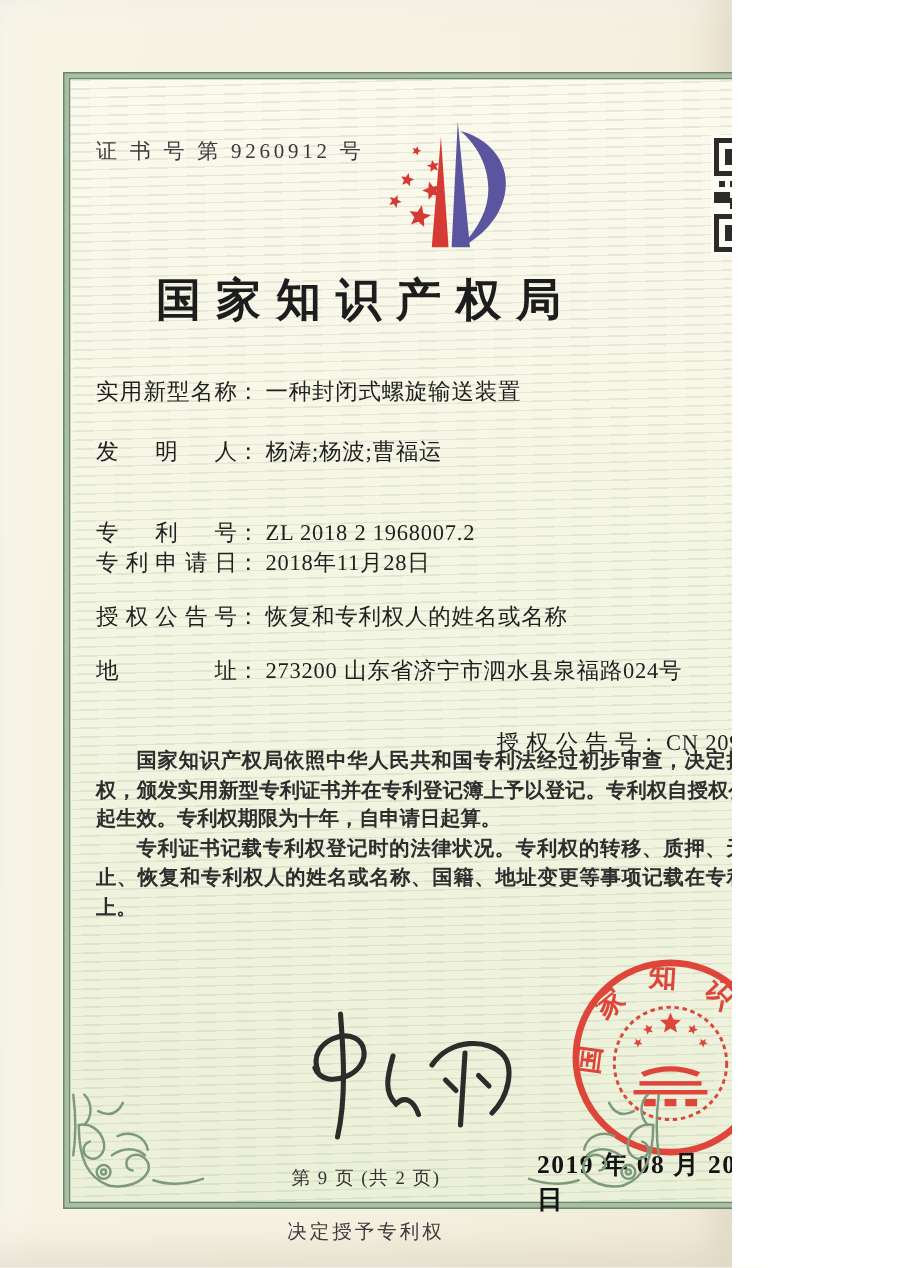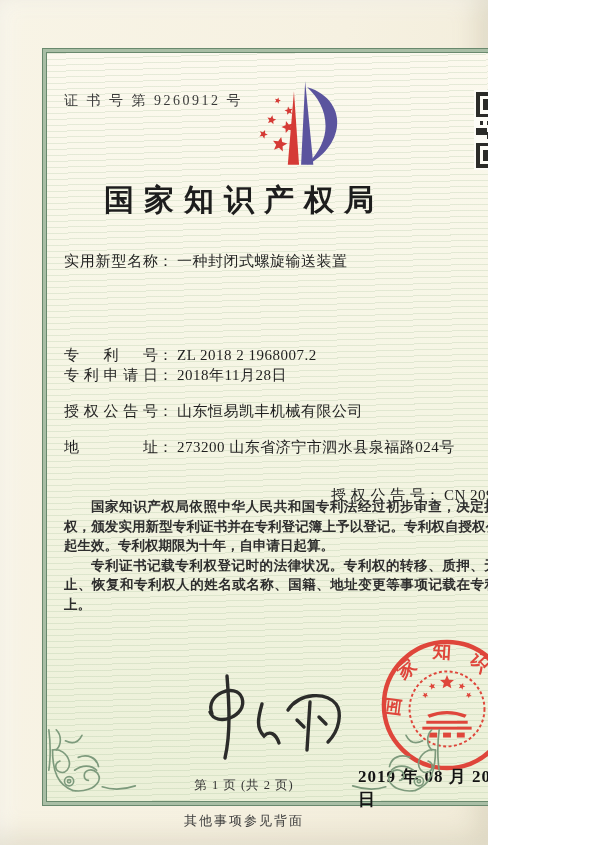--- a/index.html
+++ b/index.html
@@ -305,28 +305,31 @@
         <rect x="16" y="20" width="1" height="1"></rect>
         <rect x="17" y="20" width="1" height="1"></rect>
       </svg>
   </div>
 
   <div class="title">国家知识产权局</div>
 
   <div class="frow" style="top:252px">
     <span class="flabel">实用新型名称</span><span class="fcolon">：</span><span class="fvalue">一种封闭式螺旋输送装置</span>
   </div>
+  <div class="frow" style="top:292px">
+    <span class="flabel">发明人</span><span class="fcolon">：</span><span class="fvalue">杨涛;杨波;曹福运</span>
+  </div>
   <div class="frow" style="top:346px">
     <span class="flabel">专利号</span><span class="fcolon">：</span><span class="fvalue">ZL 2018 2 1968007.2</span>
   </div>
   <div class="frow" style="top:366px">
     <span class="flabel">专利申请日</span><span class="fcolon">：</span><span class="fvalue">2018年11月28日</span>
   </div>
   <div class="frow" style="top:402px">
-    <span class="flabel">授权公告号</span><span class="fcolon">：</span><span class="fvalue">山东恒易凯丰机械有限公司</span>
+    <span class="flabel">授权公告号</span><span class="fcolon">：</span><span class="fvalue">恢复和专利权人的姓名或名称</span>
   </div>
   <div class="frow" style="top:438px">
     <span class="flabel">地址</span><span class="fcolon">：</span><span class="fvalue">273200 山东省济宁市泗水县泉福路024号</span>
   </div>
   <div class="frow" style="top:474px">
     <span class="pair2">
       <span class="flabel">授权公告号</span><span class="fcolon">：</span><span class="fvalue">CN 209275497 U</span>
     </span>
   </div>
 
@@ -397,16 +400,16 @@
       <path d="M10,28 C16,34 16,44 10,50"></path>
       <path d="M34,58 C44,54 54,58 56,68"></path>
       <path d="M30,72 C38,66 48,66 54,72"></path>
       <circle cx="24" cy="84" r="5"></circle>
       <circle cx="24" cy="84" r="1.8"></circle>
       <path d="M60,90 C72,94 84,93 96,89"></path>
       <path d="M2,28 C4,44 4,58 2,72"></path>
     </g>
   </svg>
 
-  <div class="page-info">第 1 页 (共 2 页)</div>
-  <div class="footer-note">其他事项参见背面</div>
+  <div class="page-info">第 9 页 (共 2 页)</div>
+  <div class="footer-note">决定授予专利权</div>
 
 </div>
 
 </body></html>

